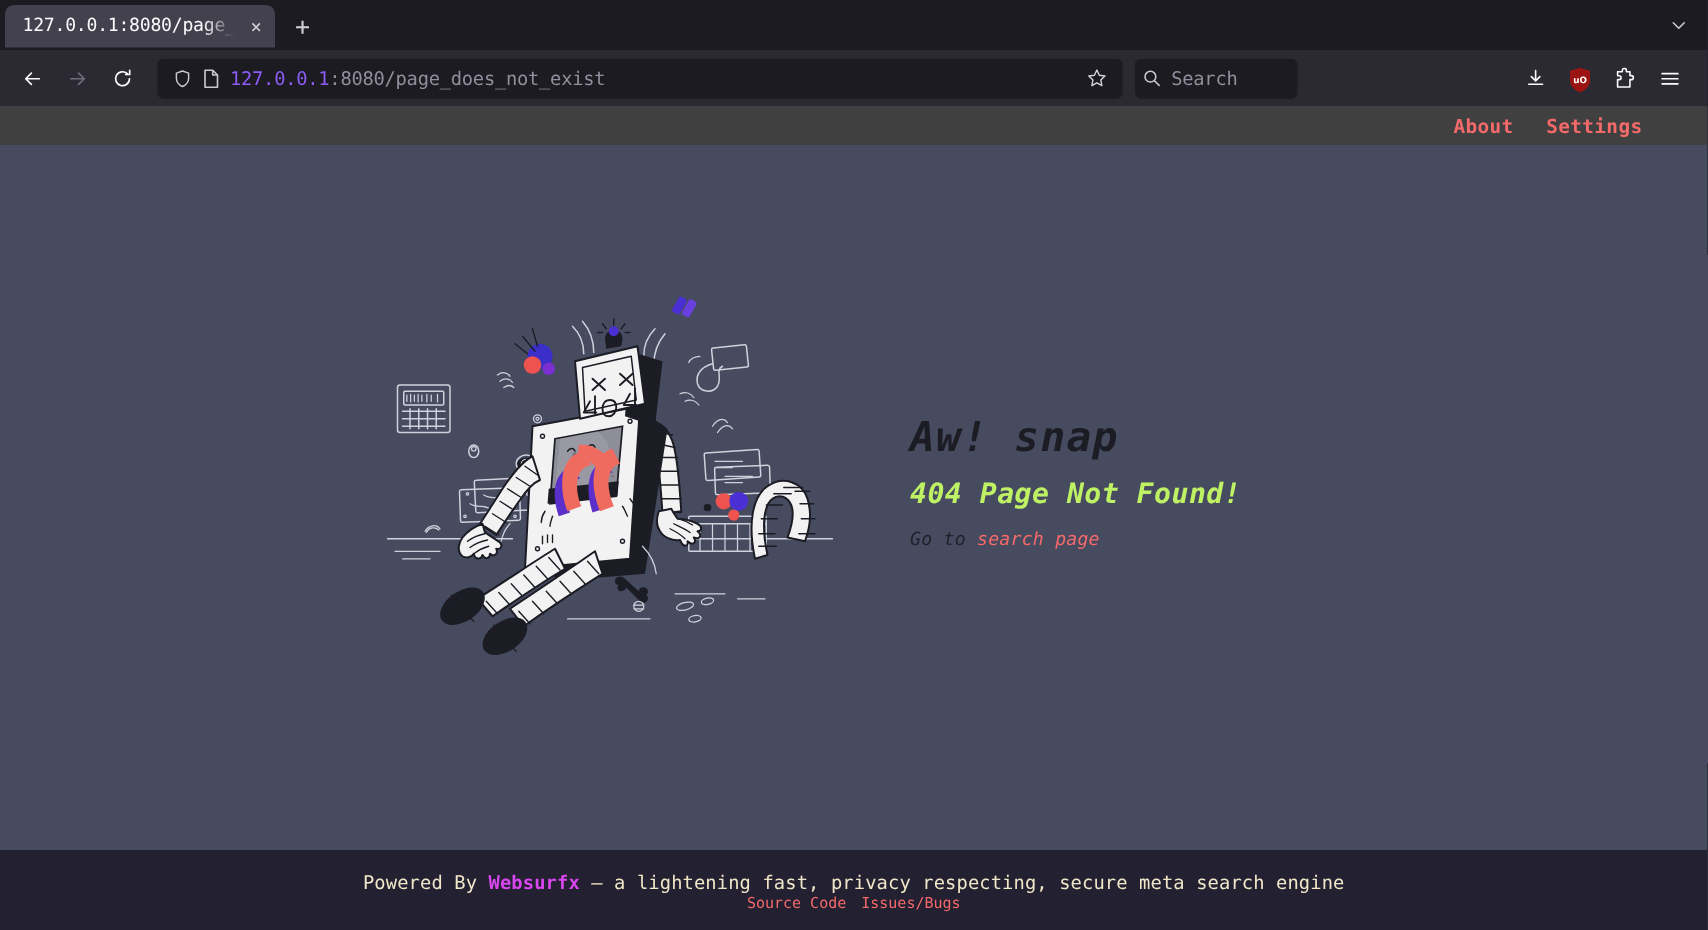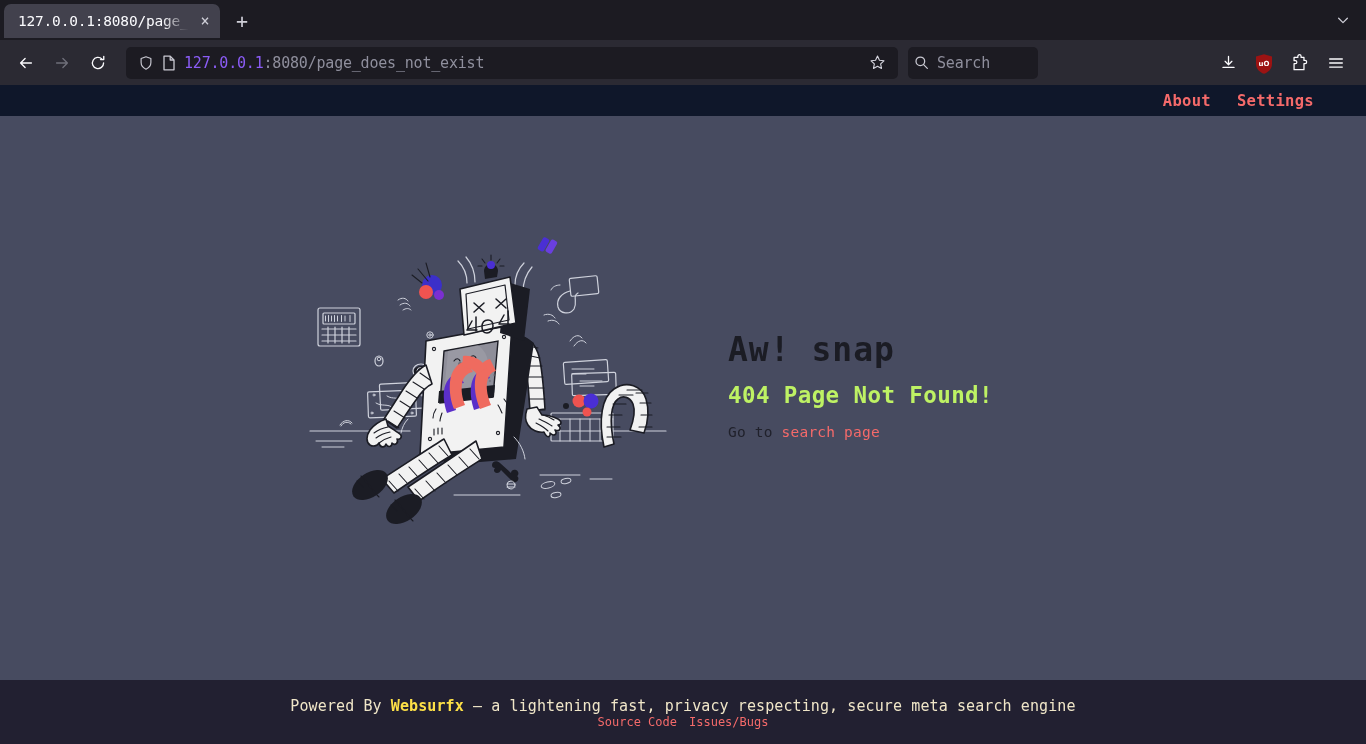--- a/index.html
+++ b/index.html
@@ -88,58 +88,58 @@
     width: 22px; height: 24px; display: flex; align-items: flex-end; justify-content: center;
   }
 
   
   .page {
     flex: 1 1 auto; background: #474b60;
     display: flex; flex-direction: column; position: relative;
   }
 
   .topnav {
-    height: 31px; background: #0f172a;
+    height: 31px; background: #404040;
     display: flex; align-items: center; justify-content: flex-end;
     padding-right: 52px; flex: 0 0 31px;
   }
   .topnav a {
     color: #f56a6a; font-size: 15.5px; font-weight: bold;
     text-decoration: none; margin-left: 26px; letter-spacing: 0.3px;
   }
 
   .content {
     flex: 1 1 auto; position: relative; overflow: hidden;
   }
 
   .hero {
     position: absolute; left: 0; top: 0; right: 0; bottom: 0;
     display: flex; align-items: center; justify-content: center;
     gap: 60px; padding-bottom: 30px;
   }
   .illus { width: 360px; height: 300px; flex: 0 0 360px; }
-  .textblock { width: 330px; flex: 0 0 330px; padding-top: 6px; }
+  .textblock { width: 330px; flex: 0 0 330px; padding-top: 6px; font-style: italic; }
   .h1 {
     font-size: 33px; font-weight: bold; color: #1b1c24;
     letter-spacing: 1px; margin-bottom: 14px; line-height: 1.1;
   }
   .h2 {
     font-size: 22.5px; font-weight: bold; color: #bef264;
     letter-spacing: 0.4px; margin-bottom: 16px; line-height: 1.1;
   }
   .goto { font-size: 14.5px; color: #20212b; letter-spacing: 0.2px; }
   .goto a { color: #f56a6a; text-decoration: none; }
 
   .footer {
     flex: 0 0 64px; background: #222031;
     display: flex; flex-direction: column; align-items: center; justify-content: center;
     padding-top: 2px;
   }
   .footer .line1 { font-size: 15px; color: #f0e6c8; letter-spacing: 0.1px; }
-  .footer .line1 b { color: #fde047; font-weight: bold; }
+  .footer .line1 b { color: #d946ef; font-weight: bold; }
   .footer .line2 { margin-top: 0; font-size: 12px; }
   .footer .line2 a { color: #f56a6a; text-decoration: none; }
   .footer .line2 .gap { display: inline-block; width: 12px; }
 </style>
 </head>
 <body>
 
 <div class="browser">
 
   <div class="tabstrip">

